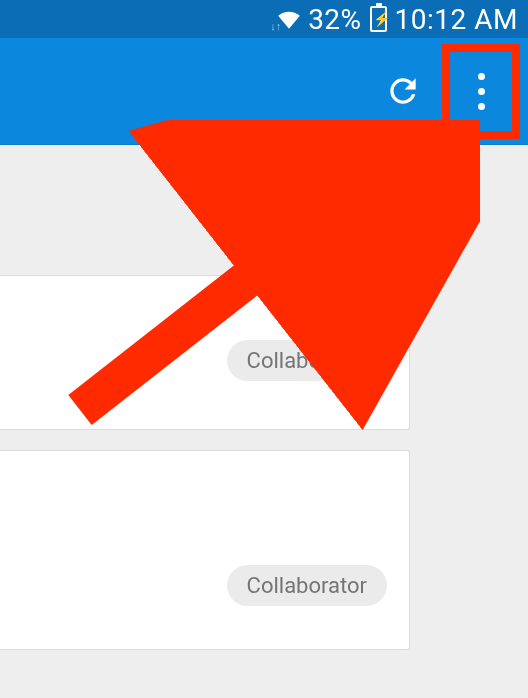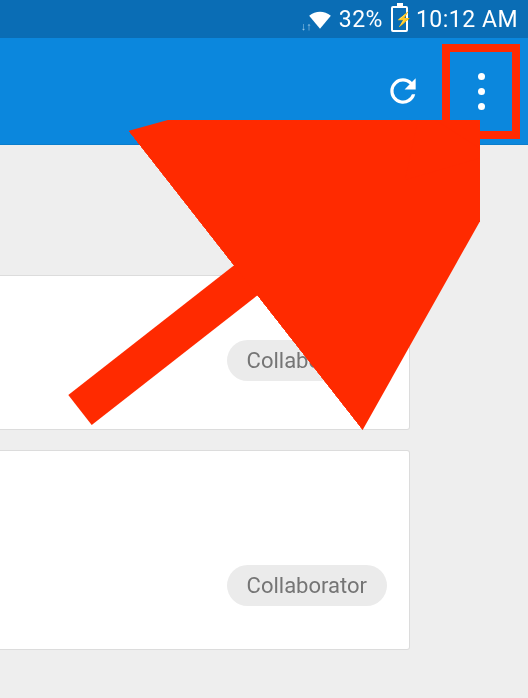--- a/index.html
+++ b/index.html
@@ -50,21 +50,21 @@
       background: #fff;
     }
     .status-bar .battery .bolt {
       position: absolute;
       top: 2px;
       left: 2px;
       font-size: 14px;
       color: #000;
       line-height: 18px;
     }
-    .status-bar .txt { font-size: 23px; letter-spacing: 0.5px; }
+    .status-bar .txt { font-size: 28px; letter-spacing: 0.5px; }
     .app-bar {
       height: 107px;
       background: #0b87dd;
       display: flex;
       justify-content: flex-end;
       align-items: center;
       padding-right: 8px;
       gap: 10px;
       border-bottom: 1px solid #0a7dcc;
     }

